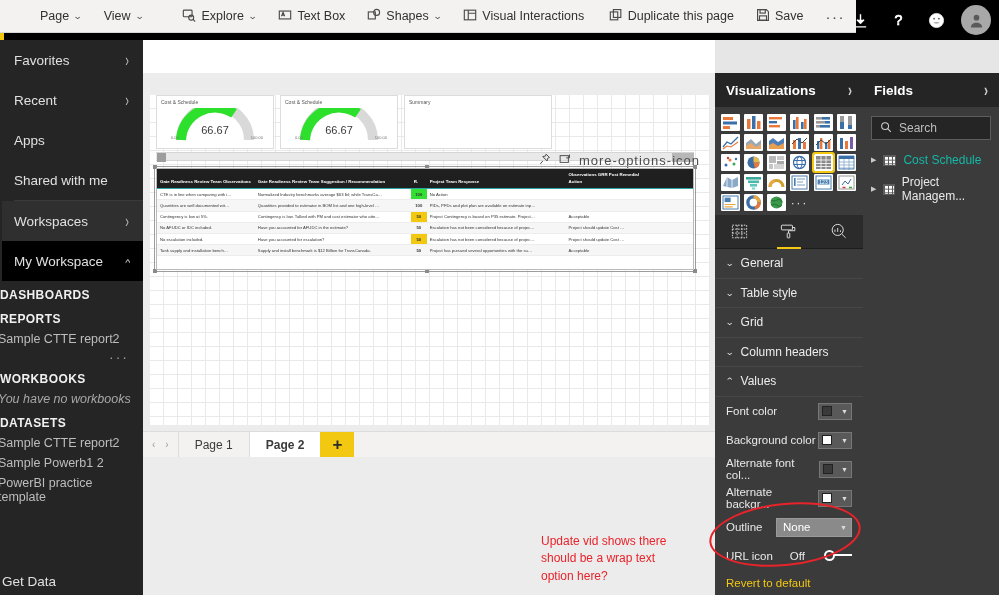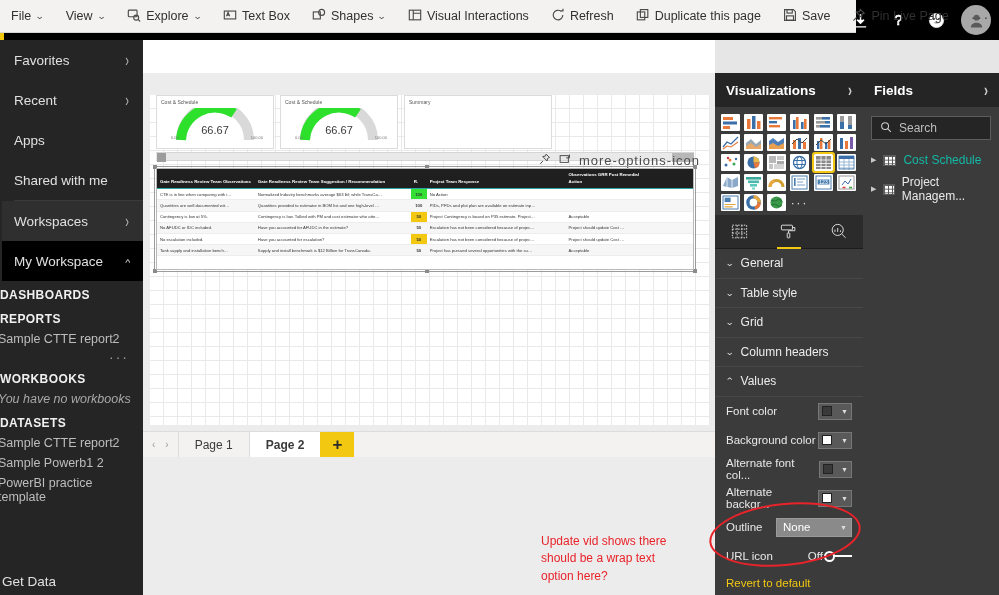--- a/index.html
+++ b/index.html
@@ -227,21 +227,21 @@
     width: 34px; height: 17px; background:#595959; border:1px solid #777;
     display:flex; align-items:center; justify-content: space-between; padding: 0 3px;
   }
   .sw-chip { width: 10px; height: 10px; border: 1px solid #222; }
   .sw-chev { font-size: 7px; color:#ddd; }
   .dd-outline {
     width: 76px; height: 19px; background:#8a8a8a; border:1px solid #9a9a9a;
     display:flex; align-items:center; justify-content: space-between;
     padding: 0 4px 0 6px; font-size: 11.5px; color:#fff;
   }
-  .toggle-wrap { display:flex; align-items:center; gap: 1px; }
+  .toggle-wrap { display:flex; gap: 19px; }
   .toggle-off {
     width: 28px; height: 11px; position: relative;
   }
   .toggle-off .bar{ position:absolute; top: 4px; left: 7px; width: 21px; height:2px; background:#fff;}
   .toggle-off .knob{ position:absolute; top:0; left:0; width: 11px; height:11px; border-radius:50%;
     background:#3b3b3b; border: 2px solid #fff;}
   .revert {
     font-size: 11.5px; color:#f2c811; padding: 6px 0 0 11px;
   }
   .red-ellipse {
@@ -379,21 +379,21 @@
       <div class="nav-sub">Sample CTTE report2</div>
       <div class="nav-sub">Sample Powerb1 2</div>
       <div class="nav-sub">PowerBI practice template</div>
     </div>
     <div class="nav-getdata">Get Data</div>
   </div>
 
   <div class="ribbon">
     <div style="width:143px"></div>
     <div class="rib-item">
-      <span>File</span>
+      <span>Page</span>
       <span class="rib-chev">⌄</span>
     </div>
     <div class="rib-item">
       <span>View</span>
       <span class="rib-chev">⌄</span>
     </div>
     <div style="width:86px"></div>
     <div class="rib-item">
       <span>
         <svg viewBox="0 0 16 16">
@@ -426,57 +426,39 @@
     </div>
     <div class="rib-item">
       <span>
         <svg viewBox="0 0 16 16">
             <rect x="1.5" y="2.5" width="13" height="11"></rect>
             <path d="M6 2.5v11M6 6h8.5"></path>
           </svg>
       </span>
       <span>Visual Interactions</span>
     </div>
-    <div class="rib-item">
-      <span>
-        <svg viewBox="0 0 16 16">
-            <path d="M13.5 8a5.5 5.5 0 1 1-2-4.2"></path>
-            <path d="M11 3.3h2.7V.8"></path>
-          </svg>
-      </span>
-      <span>Refresh</span>
-    </div>
     <div style="width:12px"></div>
     <div class="rib-item">
       <span>
         <svg viewBox="0 0 16 16">
             <rect x="1.5" y="4.5" width="8.5" height="9"></rect>
             <rect x="5" y="1.8" width="8.5" height="9"></rect>
           </svg>
       </span>
       <span>Duplicate this page</span>
     </div>
     <div class="rib-item">
       <span>
         <svg viewBox="0 0 16 16">
             <path d="M1.8 1.8h10l2.4 2.4v10H1.8z"></path>
             <rect x="4.6" y="1.8" width="6" height="4"></rect>
             <rect x="4" y="9" width="8" height="5"></rect>
           </svg>
       </span>
       <span>Save</span>
-    </div>
-    <div class="rib-item">
-      <span>
-        <svg viewBox="0 0 16 16">
-            <path d="M9.5 1.5 14 6l-2.6 1.1-.6 3.6L5 4.7l3.6-.6z"></path>
-            <path d="M5.2 10.8 1.6 14.4"></path>
-          </svg>
-      </span>
-      <span>Pin Live Page</span>
     </div>
     <div class="rib-item rib-dots">···</div>
   </div>
 
   <div class="report-shell">
     <div class="canvas-area">
       <div class="canvas-page">
         <div class="dotted-guides"></div>
 
         <div class="gauge-row">

